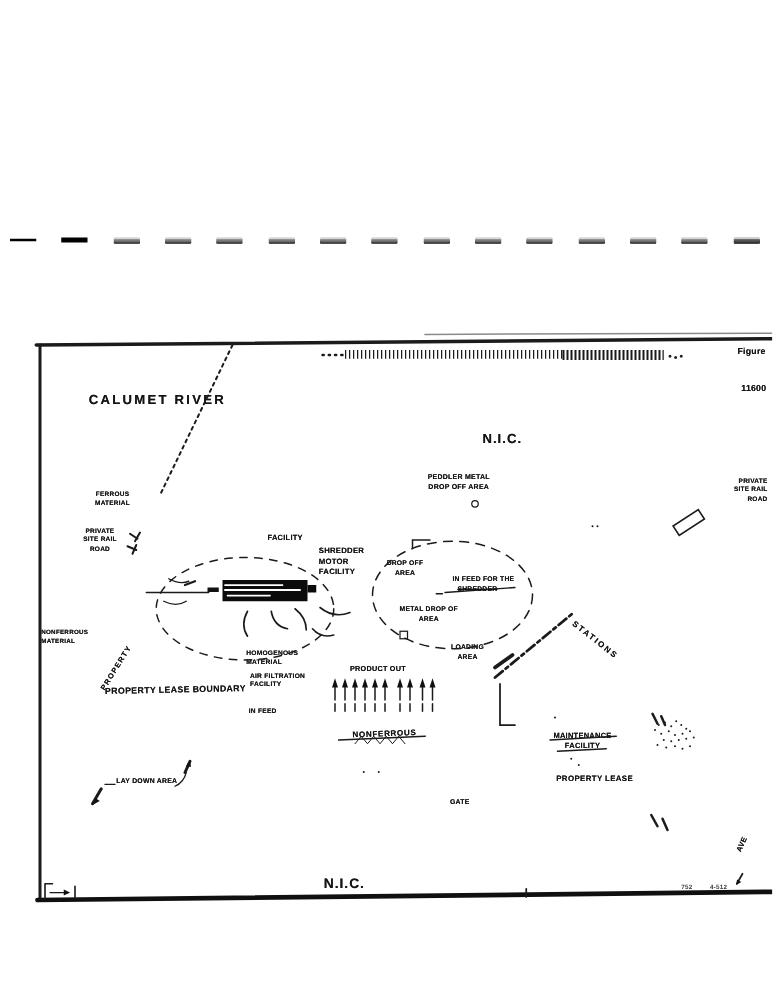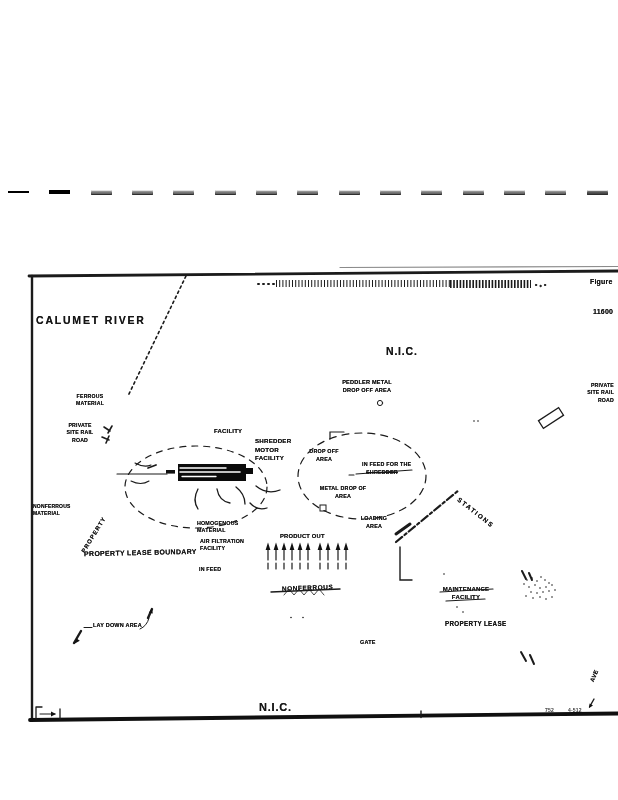--- a/index.html
+++ b/index.html
@@ -12,21 +12,21 @@
              background:linear-gradient(180deg,#c2c2c2,#7d7d7d 45%,#4c4c4c);
              box-shadow:inset 0 1px 0 #e2e2e2, inset 0 -1px 0 #2e2e2e;}
   .divider i:nth-child(1){height:2px;background:#000;box-shadow:none;border-radius:0;}
   .divider i:nth-child(2){height:4px;background:#000;box-shadow:none;border-radius:0;}
   .divider i:nth-child(15){background:linear-gradient(180deg,#9a9a9a,#585858 45%,#303030);}
   
   svg.overlay{position:absolute;left:0;top:0;}
   
   .lbl{position:absolute;white-space:pre-line;font-weight:700;line-height:1.4;
        letter-spacing:0.2px;color:#151515;text-shadow:0 0 0.4px #444;}
-  .l-calumet{left:36px;top:313px;font-size:10.5px;letter-spacing:1.8px;text-align:center;}
+  .l-calumet{left:71px;top:313px;font-size:10.5px;letter-spacing:1.8px;text-align:center;}
   .l-nic-top{left:386px;top:344px;font-size:10.5px;letter-spacing:0.8px;}
   .l-nic-bottom{left:259px;top:700px;font-size:11px;letter-spacing:0.8px;}
   .l-figure{left:590px;top:277px;font-size:7px;}
   .l-fignum{left:593px;top:307px;font-size:7px;}
   .l-peddler{left:337px;top:379px;width:60px;text-align:center;font-size:5.6px;}
   .l-private-right{left:582px;top:382px;width:32px;text-align:right;font-size:5.2px;}
   .l-ferrous{left:72px;top:393px;width:36px;text-align:center;font-size:5.2px;}
   .l-private-left{left:62px;top:422px;width:36px;text-align:center;font-size:5.2px;}
   .l-facility{left:214px;top:427px;font-size:6px;}
   .l-shredder{left:255px;top:437px;font-size:6.2px;}

